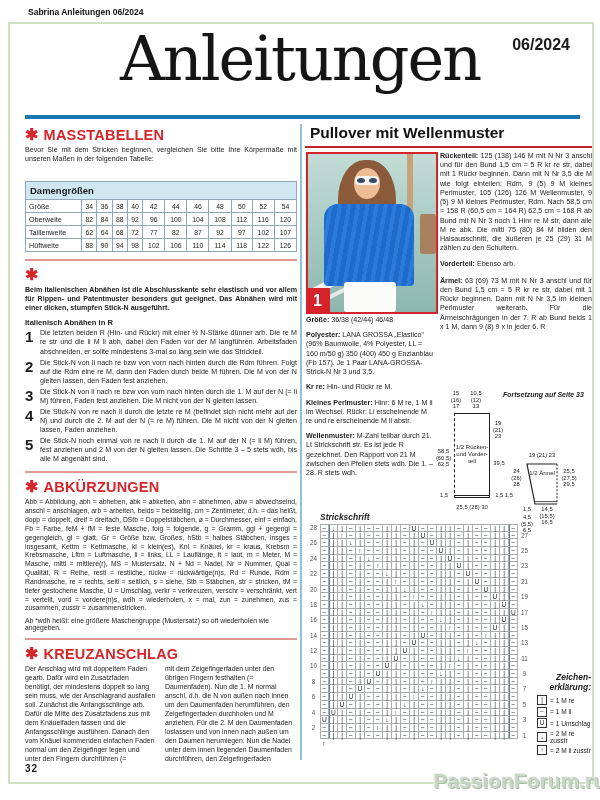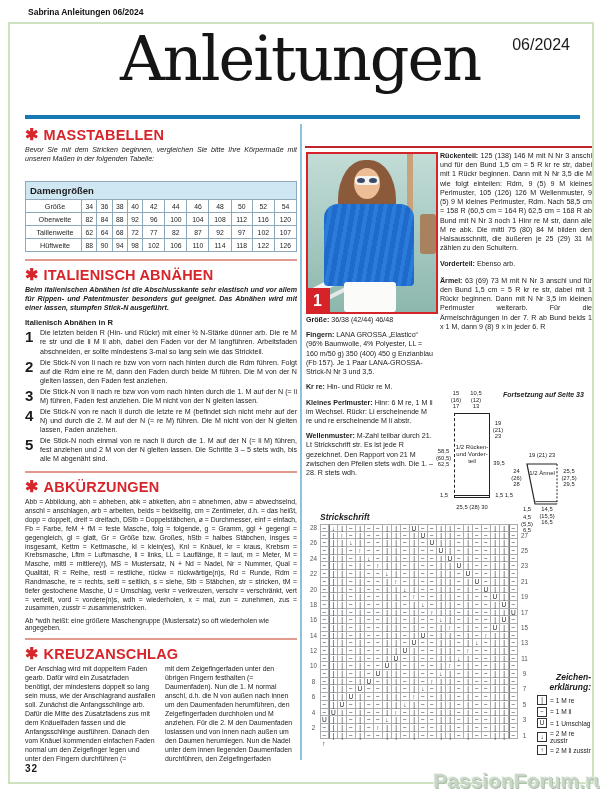--- a/index.html
+++ b/index.html
@@ -4,37 +4,37 @@
 <style>
   html,body{margin:0;padding:0;}
   body{width:600px;height:800px;position:relative;background:#ffffff;overflow:hidden;
        font-family:"Liberation Sans",sans-serif;color:#1c1c1c;}
   .frame{position:absolute;left:8px;top:22px;width:582px;height:758px;
          border:2px solid #cfe2bf;pointer-events:none;}
   .kicker{position:absolute;left:28px;top:7px;font-size:8.5px;font-weight:bold;color:#111;}
   .masthead{position:absolute;left:0;top:22px;width:600px;text-align:center;
             font-family:"DejaVu Serif","Liberation Serif",serif;font-size:62px;
             letter-spacing:-2px;color:#151515;}
-  .issue{position:absolute;right:30px;top:36px;font-size:16px;font-weight:normal;}
+  .issue{position:absolute;right:30px;top:36px;font-size:16px;font-weight:bold;}
   .bluebar{position:absolute;left:25px;top:115px;width:555px;height:3.5px;background:#1878b4;}
 
   
   .leftcol{position:absolute;left:25px;top:121px;width:272px;height:642px;overflow:hidden;}
   .sec-head{display:flex;align-items:center;gap:5px;color:#d6252b;font-size:14.5px;
             font-weight:bold;margin:6px 0 3px 0;letter-spacing:.2px;}
   .ast{font-size:16px;line-height:1;}
-  .t{font-size:7.1px;line-height:1.28;text-align:justify;color:#222;font-style:italic;}
+  .t{font-size:7.1px;line-height:1.28;text-align:justify;color:#222;}
   .tb{font-weight:bold;}
   .rule{height:2px;background:#e09a90;margin:7px 0 1px 0;}
   table.sizes{width:100%;border-collapse:collapse;margin-top:17px;}
   table.sizes th,table.sizes td{border:0.8px solid #8fa9ba;font-size:6.8px;
             text-align:center;height:12px;padding:0;}
   table.sizes th.cap{background:#cfe6f3;text-align:left;padding:2px 0 2px 4px;
             font-size:9.5px;height:13px;}
-  table.sizes td.lbl{text-align:center;padding-left:3px;width:52px;font-size:7.2px;}
+  table.sizes td.lbl{text-align:left;padding-left:3px;width:52px;font-size:7.2px;}
   .subhead{font-size:7.6px;font-weight:bold;margin:5px 0 2px 0;}
   .step{display:flex;gap:4px;margin-bottom:2px;}
   .step-n{font-size:15px;font-weight:bold;line-height:1.1;width:11px;flex:none;}
   .step-t{flex:1;font-size:7.1px;line-height:1.28;text-align:justify;}
   .abbr{font-size:6.8px;line-height:1.3;text-align:justify;}
   .note{font-size:6.8px;margin-top:4px;}
   .twocol{display:flex;gap:8px;margin-top:3px;}
   .twocol .c{flex:1;font-size:6.9px;line-height:1.3;text-align:left;}
   .pageno{position:absolute;left:25px;top:763px;font-size:10px;font-weight:bold;letter-spacing:1px;text-align:center;}
 
@@ -178,23 +178,22 @@
           <td>118</td>
           <td>122</td>
           <td>126</td>
         </tr>
       </tbody>
   </table>
 
   <div class="rule"></div>
   <div class="sec-head">
     <span class="ast">✱</span>
-    <span>ITALIENISCH ABNÄHEN</span>
   </div>
-  <div class="t tb">Beim italienischen Abnähen ist die Abschlusskante sehr elastisch und vor allem für Rippen- und Patentmuster besonders gut geeignet. Das Abnähen wird mit einer lassen, stumpfen Stick-N ausgeführt.</div>
+  <div class="t tb">Beim italienischen Abnähen ist die Abschlusskante sehr elastisch und vor allem für Rippen- und Patentmuster besonders gut geeignet. Das Abnähen wird mit einer dicken, stumpfen Stick-N ausgeführt.</div>
   <div class="subhead">Italienisch Abnähen in R</div>
   <div id="steps">
       <div class="step">
         <div class="step-n">1</div>
         <div class="step-t">Die letzten beiden R (Hin- und Rückr) mit einer ½ N-Stärke dünner arb. Die re M re str und die li M li abh, dabei den Faden vor der M langführen. Arbeitsfaden abschneiden, er sollte mindestens 3-mal so lang sein wie das Strickteil.</div>
       </div>
       <div class="step">
         <div class="step-n">2</div>
         <div class="step-t">Die Stick-N von li nach re bzw von vorn nach hinten durch die Rdm führen. Folgt auf die Rdm eine re M, dann den Faden durch beide M führen. Die M von der N gleiten lassen, den Faden fest anziehen.</div>
       </div>
@@ -228,40 +227,41 @@
   <div class="twocol">
     <div class="c">Der Anschlag wird mit doppeltem Faden gearb. Dafür wird ein Zusatzfaden benötigt, der mindestens doppelt so lang sein muss, wie der Anschlagrand ausfallen soll. Zunächst die Anfangsschlinge arb. Dafür die Mitte des Zusatzfadens zus mit dem Knäuelfaden fassen und die Anfangsschlinge ausführen. Danach den vom Knäuel kommenden einfachen Faden normal um den Zeigefinger legen und unter den Fingern durchführen (= Zeigefingerfaden). Den (doppelten) Zusatzfaden von außen nach innen um den Daumen führen und</div>
     <div class="c">mit dem Zeigefingerfaden unter den übrigen Fingern festhalten (= Daumenfaden). Nun die 1. M normal anschl, d.h. die N von außen nach innen um den Daumenfaden herumführen, den Zeigefingerfaden durchholen und M anziehen. Für die 2. M den Daumenfaden loslassen und von innen nach außen um den Daumen herumlegen. Nun die Nadel unter dem innen liegenden Daumenfaden durchführen, den Zeigefingerfaden durchholen und M anziehen. Diesen Wechsel stets wdh. Nach der Anschlag-R stets 1 Rückr li M str.</div>
   </div>
 </div>
 
 <div class="pageno">32</div>
 <div class="divider"></div>
 
 <div class="rightcol">
+  <div class="rtitle">Pullover mit Wellenmuster</div>
   <div class="runderline"></div>
 
   <div class="photo">
     <div class="rail"></div>
     <div class="pole"></div>
     <div class="pole2"></div>
     <div class="hair"></div>
     <div class="face"></div>
     <div class="sung">
       <div class="lens"></div>
       <div class="lens"></div>
     </div>
     <div class="sweater"></div>
     <div class="pants"></div>
     <div class="badge">1</div>
   </div>
 
   <div class="infocol">
     <p><b>Größe:</b> <span>36/38 (42/44) 46/48</span></p>
-    <p><b>Fingern:</b> <span>LANA GROSSA „Elastico“ (96% Baumwolle, 4% Polyester, LL = 160 m/50 g) 350 (400) 450 g Enzianblau (Fb 157). Je 1 Paar LANA-GROSSA-Strick-N Nr 3 und 3,5.</span></p>
+    <p><b>Polyester:</b> <span>LANA GROSSA „Elastico“ (96% Baumwolle, 4% Polyester, LL = 160 m/50 g) 350 (400) 450 g Enzianblau (Fb 157). Je 1 Paar LANA-GROSSA-Strick-N Nr 3 und 3,5.</span></p>
     <p><b>Kr re:</b> <span>Hin- und Rückr re M.</span></p>
     <p><b>Kleines Perlmuster:</b> <span>Hinr: 6 M re, 1 M li im Wechsel. Rückr: Li erscheinende M re und re erscheinende M li abstr.</span></p>
     <p><b>Wellenmuster:</b> <span>M-Zahl teilbar durch 21. Lt Strickschrift str. Es ist jede R gezeichnet. Den Rapport von 21 M zwischen den Pfeilen stets wdh. Die 1. – 28. R stets wdh.</span></p>
   </div>
 
   <div class="rtextcol">
     <p><b>Rückenteil:</b> <span>125 (138) 146 M mit N Nr 3 anschl und für den Bund 1,5 cm = 5 R kr re str, dabei mit 1 Rückr beginnen. Dann mit N Nr 3,5 die M wie folgt einteilen: Rdm, 9 (5) 9 M kleines Perlmuster, 105 (126) 126 M Wellenmuster, 9 (5) 9 M kleines Perlmuster, Rdm. Nach 58,5 cm = 158 R (60,5 cm = 164 R) 62,5 cm = 168 R ab Bund mit N Nr 3 noch 1 Hinr re M str, dann alle M re abk. Die mittl 75 (80) 84 M bilden den Halsausschnitt, die äußeren je 25 (29) 31 M zählen zu den Schultern.</span></p>
     <p><b>Vorderteil:</b> <span>Ebenso arb.</span></p>
     <p><b>Ärmel:</b> <span>63 (69) 73 M mit N Nr 3 anschl und für den Bund 1,5 cm = 5 R kr re str, dabei mit 1 Rückr beginnen. Dann mit N Nr 3,5 im kleinen Perlmuster weiterarb. Für die Ärmelschrägungen in der 7. R ab Bund beids 1 x 1 M, dann 9 (8) 9 x in jeder 6. R</span></p>
   </div>

